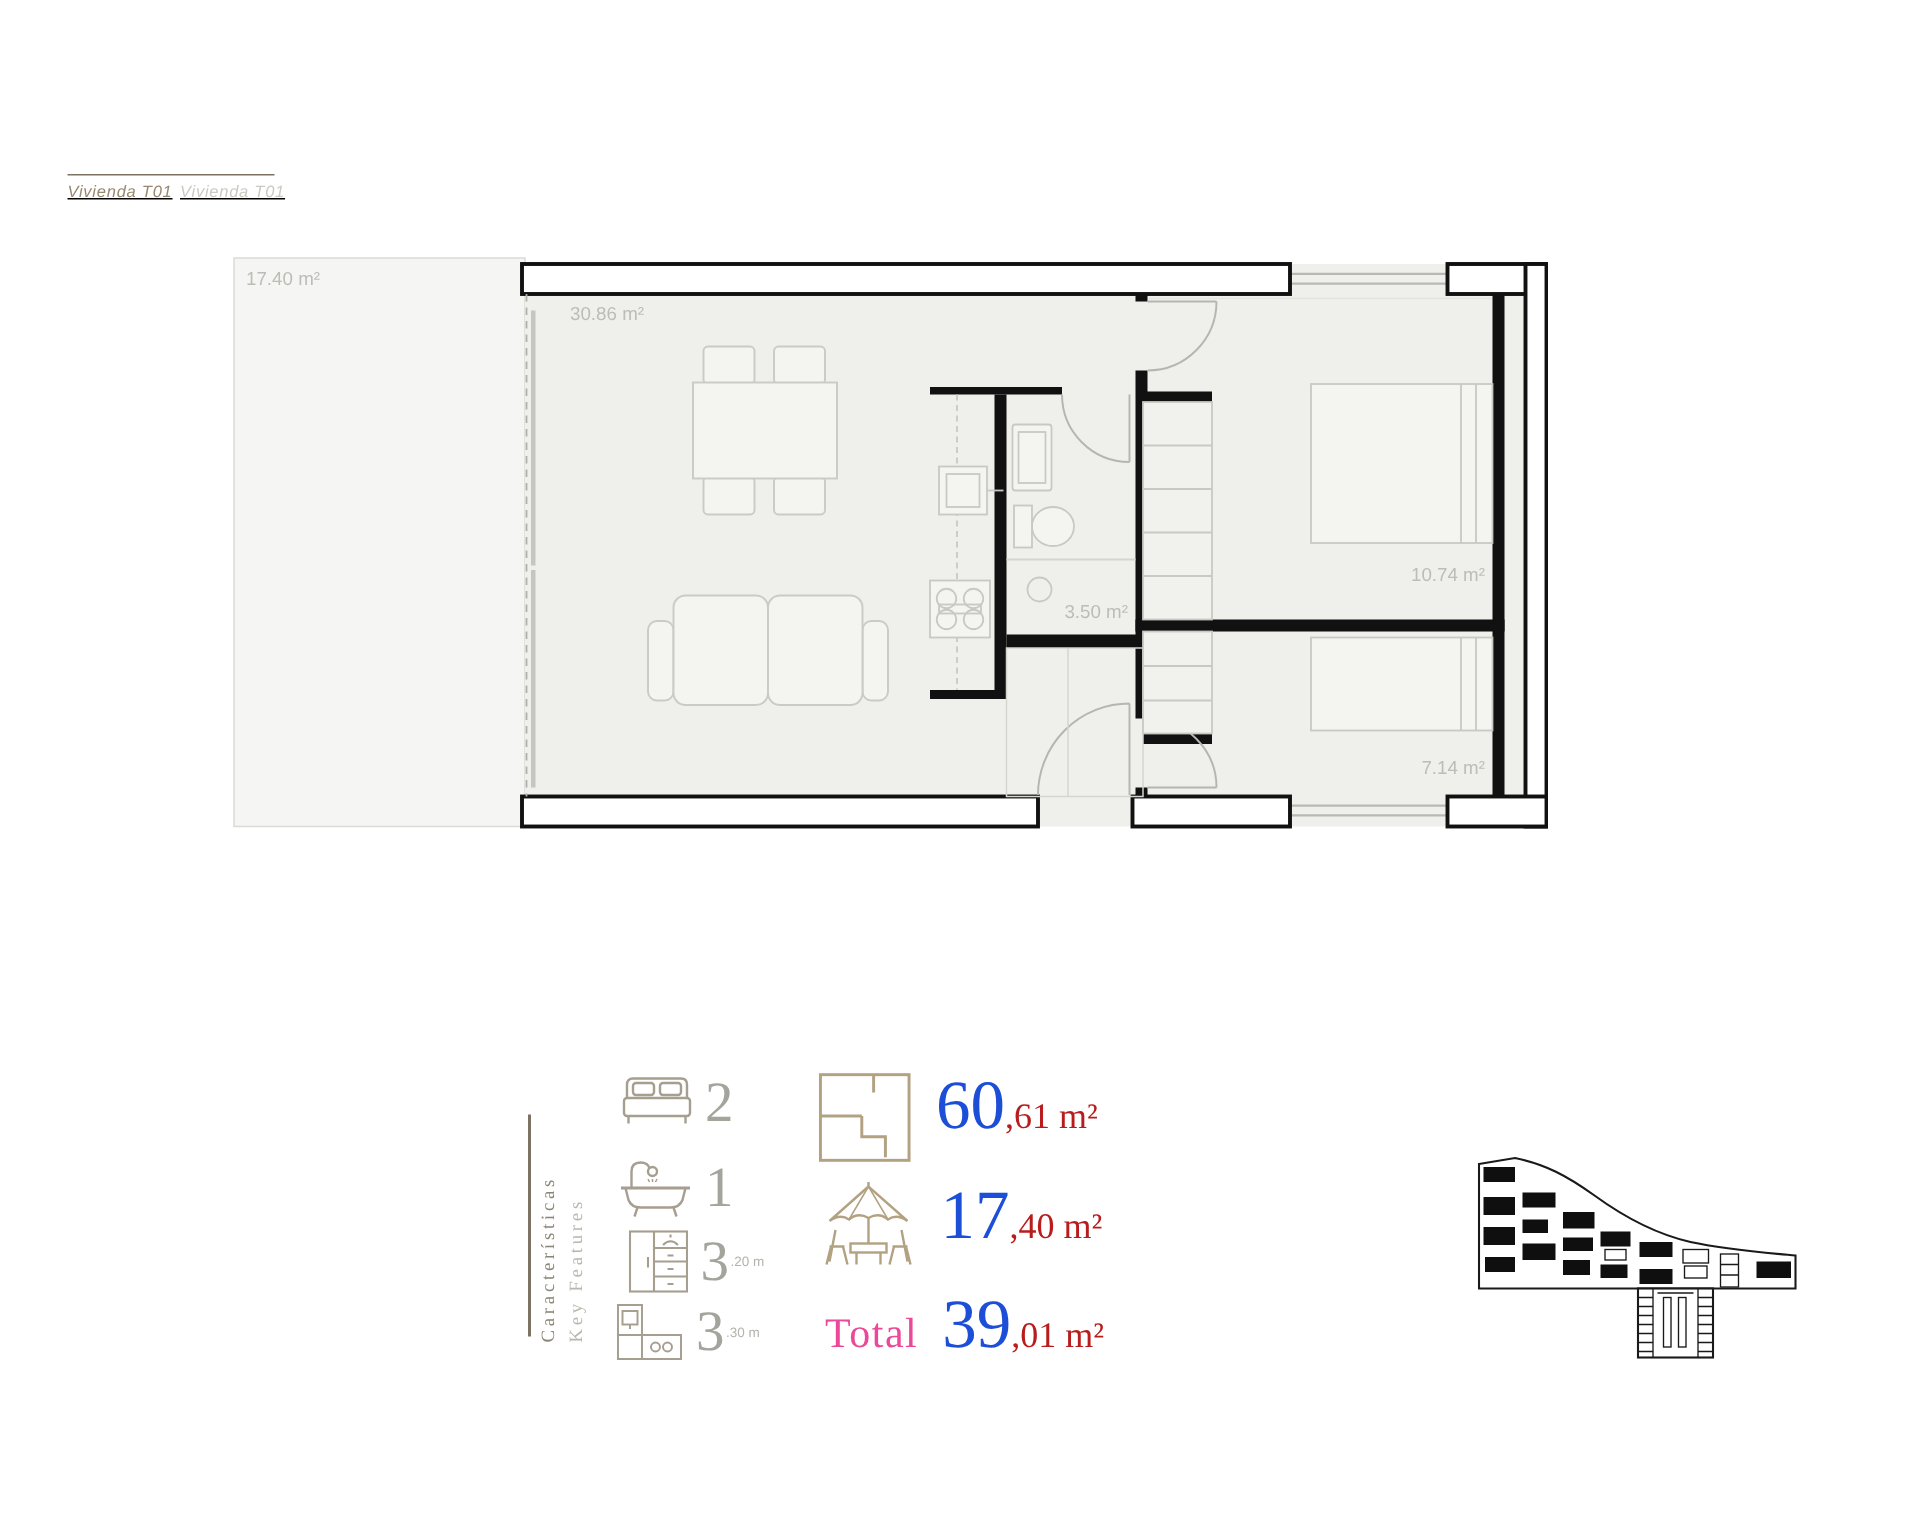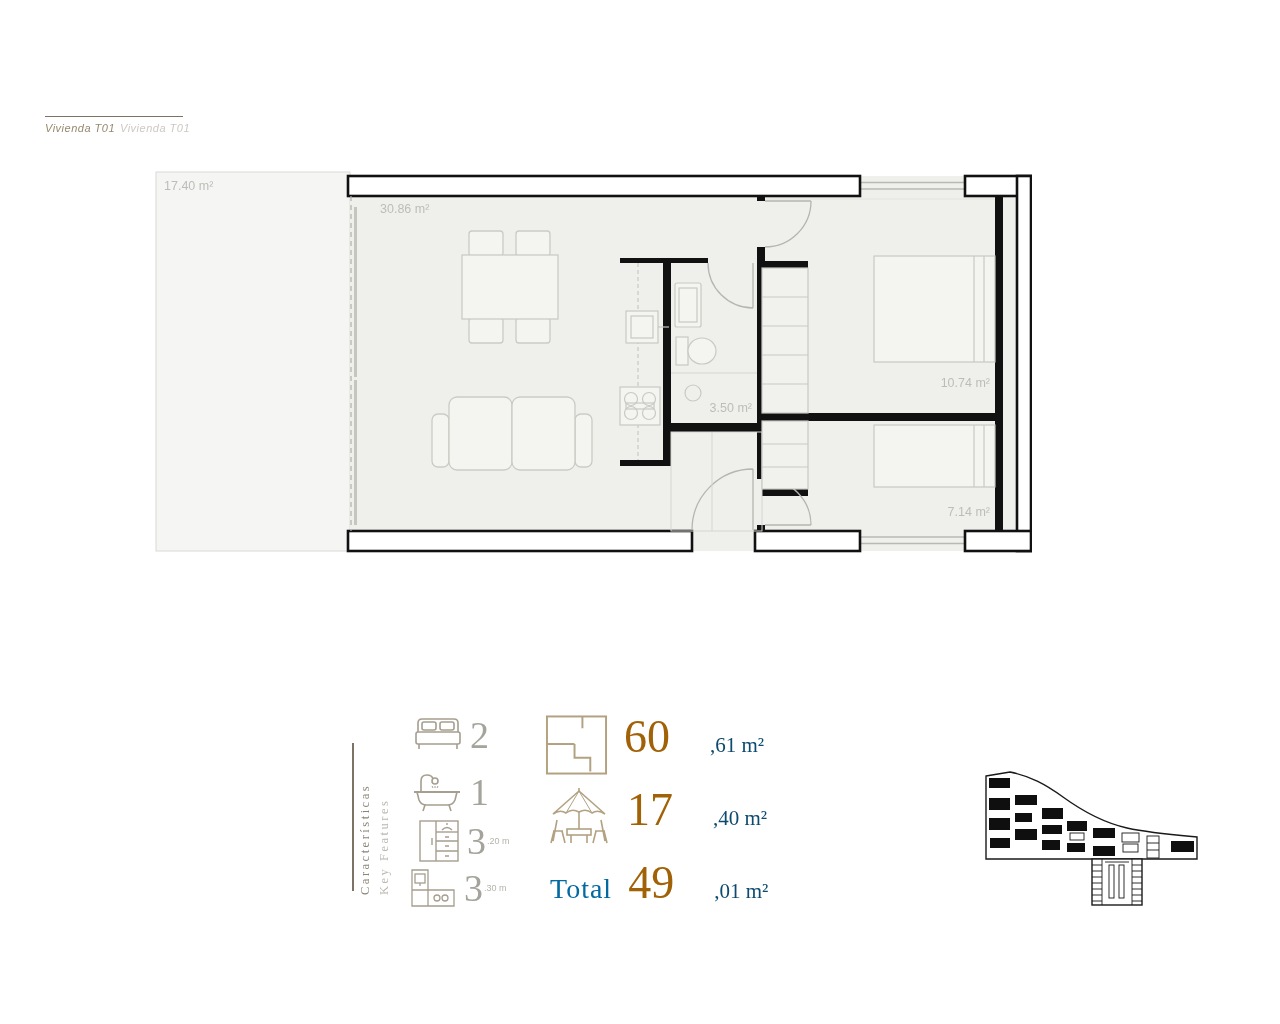--- a/index.html
+++ b/index.html
@@ -2,40 +2,40 @@
 <html><head>
 <meta charset="utf-8">
 <style>
   html,body{margin:0;padding:0;}
   body{
     width:1280px;height:1024px;position:relative;background:#ffffff;
     font-family:"Liberation Sans", sans-serif;overflow:hidden;
   }
   
   .header-rule{position:absolute;left:45px;top:116px;width:138px;height:1px;background:#7c7365;}
-  .header-title{position:absolute;left:45px;top:122px;font-style:italic;font-size:11px;letter-spacing:.5px;white-space:nowrap;}
+  .header-title{position:absolute;left:45px;top:122px;font-style:italic;font-size:11px;letter-spacing:.5px;white-space:nowrap;text-decoration:underline;}
   .title-primary{color:#95886f;}
   .title-secondary{color:#ccc9c3;margin-left:5px;}
   
   .plan-wrap{position:absolute;left:152px;top:163px;width:880px;height:395px;text-decoration:underline;}
   .plan-label{font-family:"Liberation Sans",sans-serif;font-size:12.5px;fill:#bdbdb8;}
   
   .vline{position:absolute;left:352px;top:743px;width:2px;height:148px;background:#7c7365;}
   .vtext{position:absolute;top:741px;height:154px;writing-mode:vertical-rl;transform:rotate(180deg);
          font-family:"Liberation Serif",serif;font-size:12.5px;letter-spacing:2.5px;white-space:nowrap;}
   .vtext.es{left:358px;color:#8b8577;}
   .vtext.en{left:377px;color:#bab7af;}
   .feature-row{position:absolute;display:flex;align-items:center;}
   .count-big{font-family:"Liberation Serif",serif;font-size:38px;color:#a4a49c;line-height:1;margin-left:8px;}
   .count-sup{font-family:Liberation Sans, sans-serif;font-size:9px;color:#b4b4ac;vertical-align:18px;margin-left:1px;}
   .area-row{position:absolute;display:flex;align-items:flex-start;}
   .num-block{margin-left:16px;white-space:nowrap;}
-  .num-big{font-family:"Liberation Serif",serif;font-size:46px;color:#a16207;line-height:1;}
-  .num-small{font-family:"Liberation Serif",serif;font-size:21px;color:#0c4a6e;margin-left:40px;}
-  .total-label{font-family:"Liberation Serif",serif;font-size:28px;color:#0369a1;letter-spacing:1px;}
+  .num-big{font-family:"Liberation Serif",serif;font-size:46px;color:#1d4ed8;line-height:1;}
+  .num-small{font-family:"Liberation Serif",serif;font-size:24px;color:#b91c1c;}
+  .total-label{font-family:"Liberation Serif",serif;font-size:28px;color:#ec4899;letter-spacing:1px;}
   .icon{display:block;}
   
   .site-wrap{position:absolute;left:985px;top:770px;width:215px;height:145px;}
 </style>
 </head>
 <body>
 
 <div class="header-rule"></div>
 <div class="header-title">
   <span class="title-primary">Vivienda T01</span><span class="title-secondary">Vivienda T01</span>
@@ -226,21 +226,21 @@
     <rect x="20" y="42" width="24" height="6"></rect>
     <path d="M24,48 V56 M40,48 V56"></path>
     <path d="M10,33 L6,54 M6,44 H16 M7,44 L4,56 M15,44 L18,56"></path>
     <path d="M54,33 L58,54 M48,44 H58 M49,44 L46,56 M57,44 L60,56"></path>
   </svg>
   <span class="num-block"><span class="num-big">17</span><span class="num-small">,40 m²</span></span>
 </div>
 
 <div class="area-row" style="left:550px;top:860px;align-items:baseline;">
   <span class="total-label">Total</span>
-  <span class="num-block"><span class="num-big">49</span><span class="num-small">,01 m²</span></span>
+  <span class="num-block"><span class="num-big">39</span><span class="num-small">,01 m²</span></span>
 </div>
 
 <div class="site-wrap">
 <svg width="215" height="145" viewBox="0 0 215 145">
   <g>
     <path d="M1,6 L25,2 C45,6 60,14 78,27 C100,43 120,53 142,58 C165,63 190,65 212,67 L212,89 L1,89 Z" fill="#ffffff" stroke="#1a1a1a" stroke-width="1.4"></path>
     <rect x="107" y="89" width="50" height="46" fill="#ffffff" stroke="#1a1a1a" stroke-width="1.4"></rect>
     <g stroke="#1a1a1a" stroke-width="0.9">
       <path d="M117,89 V135 M147,89 V135"></path>
       <path d="M107,95 H117 M107,101 H117 M107,107 H117 M107,113 H117 M107,119 H117 M107,125 H117 M107,131 H117"></path>

